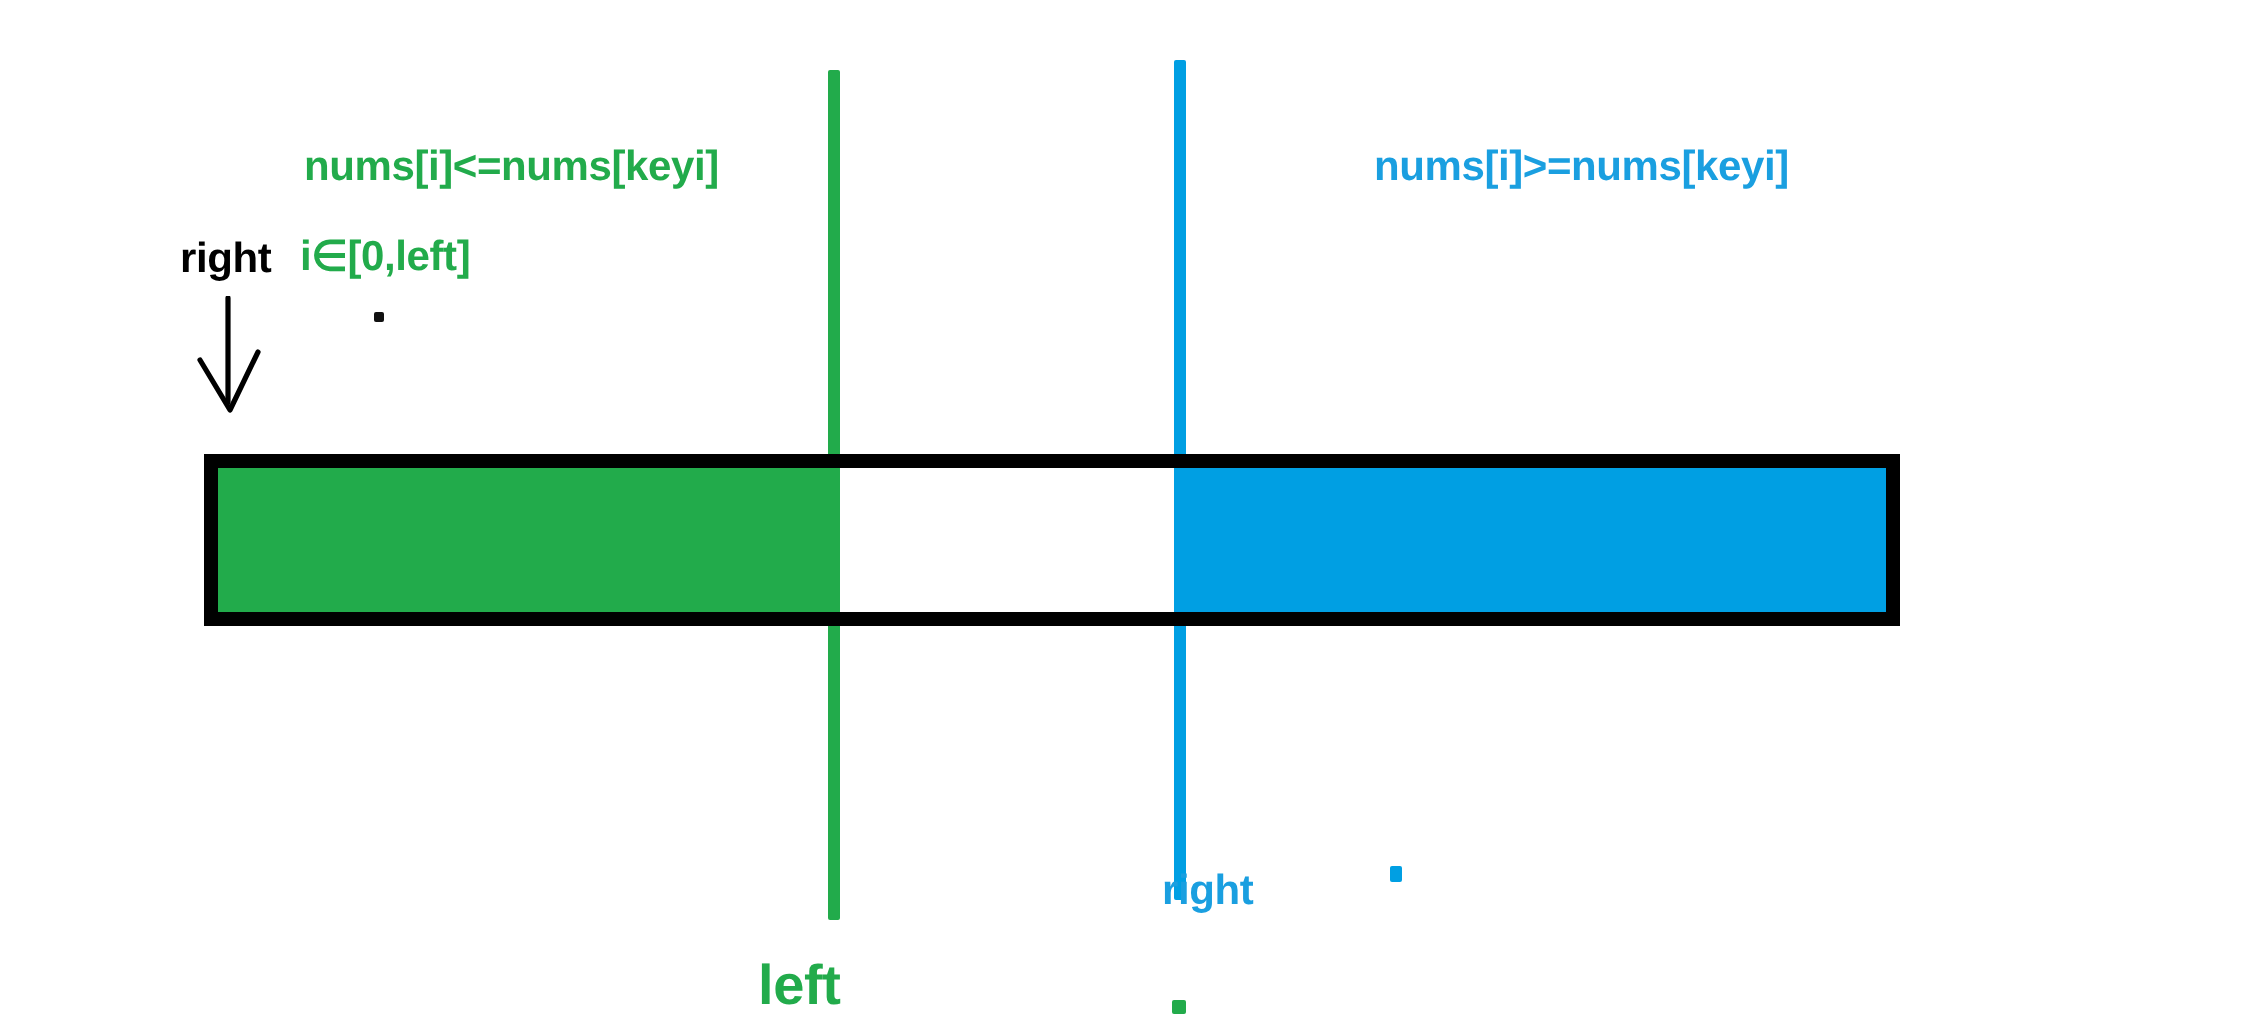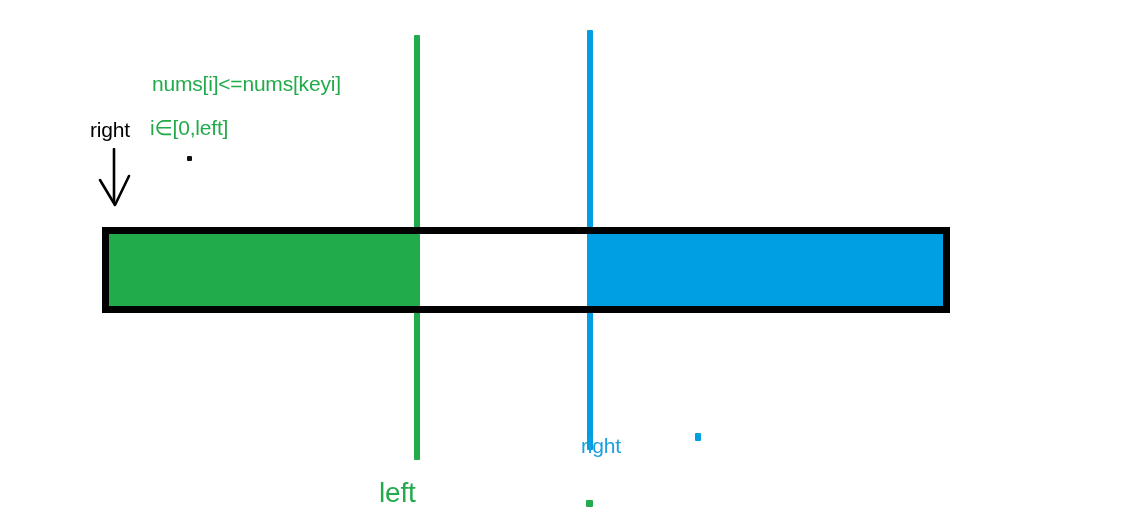--- a/index.html
+++ b/index.html
@@ -40,21 +40,21 @@
   .segment {
     position: absolute;
     top: 234px;
     height: 72px;
   }
   #green-segment { left: 109px; width: 311px; background: #22ab4b; }
   #blue-segment  { left: 587px; width: 356px; background: #009fe3; }
 
   
   .txt {
-    font-weight: normal;
+    font-weight: bold;
     white-space: nowrap;
     letter-spacing: -0.2px;
   }
   .green-txt { color: #22ab4b; }
   .blue-txt  { color: #1a9fe0; }
   .black-txt { color: #000000; }
 
   #left-cond   { left: 152px; top: 72px;  font-size: 21px; }
   #left-range  { left: 150px; top: 116px; font-size: 21px; }
   #keyi-label  { left: 90px;  top: 118px; font-size: 21px; }
@@ -89,20 +89,21 @@
 
   <div class="abs txt green-txt" id="left-cond">nums[i]&lt;=nums[keyi]</div>
   <div class="abs txt green-txt" id="left-range">i∈[0,left]</div>
 
   <div class="abs txt black-txt" id="keyi-label">right</div>
   <svg class="abs" id="keyi-arrow" width="56" height="62" viewBox="0 0 56 62">
     <path d="M16 1 L16 53" stroke="#000000" stroke-width="2.6" fill="none" stroke-linecap="round"></path>
     <path d="M2 32 L17 57 L31 28" stroke="#000000" stroke-width="2.6" fill="none" stroke-linecap="round" stroke-linejoin="round"></path>
   </svg>
 
+  <div class="abs txt blue-txt" id="right-cond">nums[i]&gt;=nums[keyi]</div>
 
   <div class="abs txt green-txt" id="left-tick-label">left</div>
   <div class="abs txt blue-txt" id="right-tick-label">right</div>
 
   <div class="abs dot" id="dot-black"></div>
   <div class="abs dot" id="dot-blue"></div>
   <div class="abs dot" id="dot-green"></div>
 
 </div>
 

